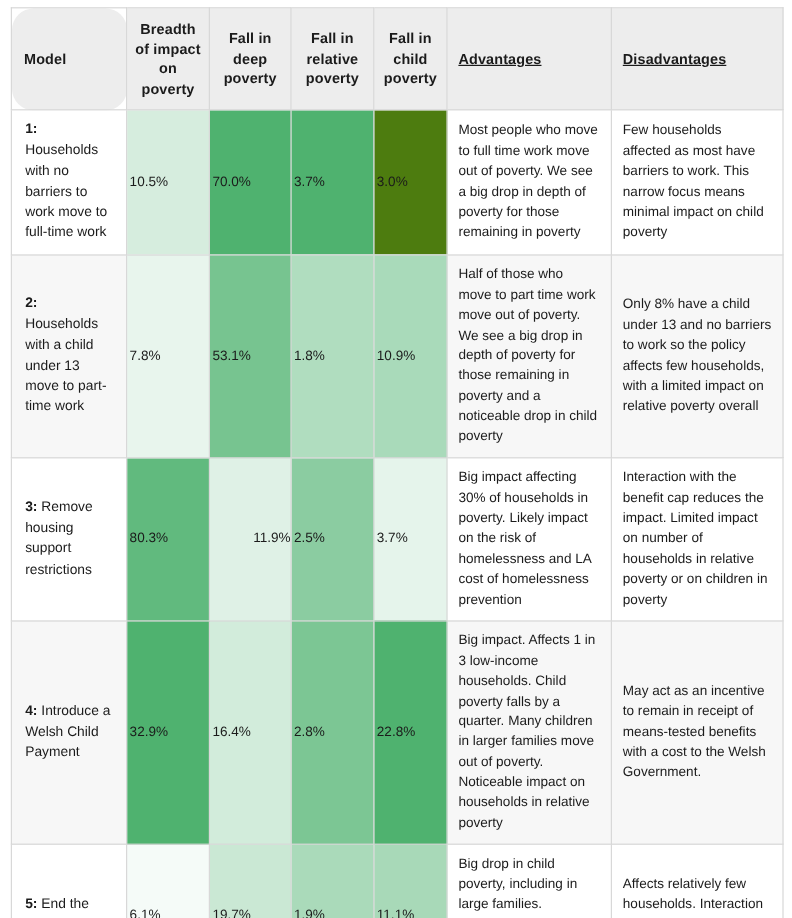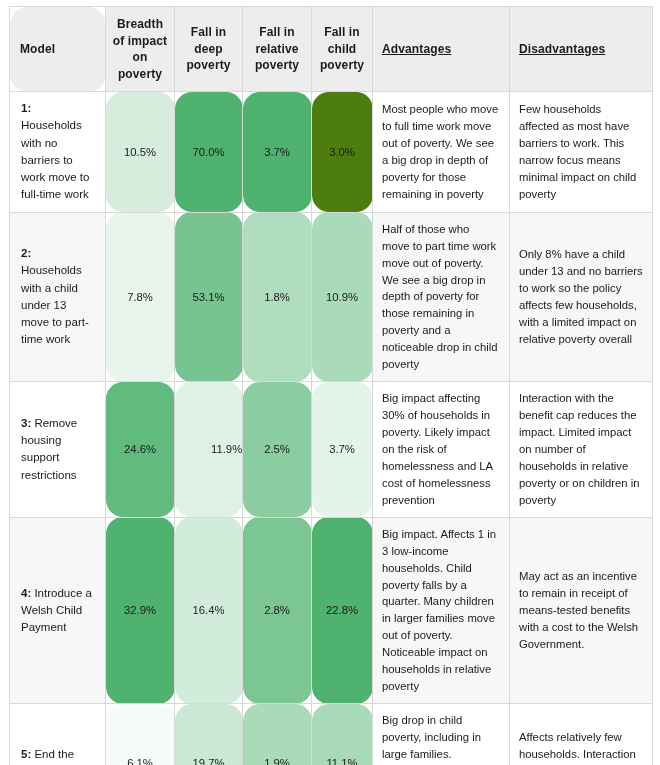--- a/index.html
+++ b/index.html
@@ -61,25 +61,24 @@
 
   td.c-model {
     padding: 8px 10px 8px 11px;
     font-size: 11.5px;
     line-height: 1.5;
     text-align: left;
   }
   td.c-model .idx { font-weight: bold; }
 
   td.c-value {
-    text-align: center;
+    text-align: left;
     font-size: 11.3px;
     padding: 4px 2px;
     color: #1b1b1b;
-    border-radius: 17px;
   }
 
   td.c-prose {
     padding: 8px 9px 8px 9px;
     text-align: left;
     line-height: 1.5;
     margin-top: 33px;
   }
 
   tr.stripe td.c-model,
@@ -137,21 +136,21 @@
           <td class="c-model"><span class="idx">2: </span><span>Households with a child under 13 move to part-time work</span></td>
           <td class="c-value" style="background: rgb(232, 245, 237);">7.8%</td>
           <td class="c-value" style="background: rgb(119, 196, 144);">53.1%</td>
           <td class="c-value" style="background: rgb(176, 221, 191);">1.8%</td>
           <td class="c-value" style="background: rgb(169, 218, 186);">10.9%</td>
           <td class="c-prose">Half of those who move to part time work move out of poverty. We see a big drop in depth of poverty for those remaining in poverty and a noticeable drop in child poverty</td>
           <td class="c-prose">Only 8% have a child under 13 and no barriers to work so the policy affects few households, with a limited impact on relative poverty overall</td>
         </tr>
         <tr class="plain">
           <td class="c-model"><span class="idx">3: </span><span>Remove housing support restrictions</span></td>
-          <td class="c-value" style="background: rgb(97, 186, 126);">24.6%</td>
+          <td class="c-value" style="background: rgb(97, 186, 126);">80.3%</td>
           <td class="c-value" style="background: rgb(223, 241, 230); padding-left: 36px;">11.9%</td>
           <td class="c-value" style="background: rgb(139, 204, 161);">2.5%</td>
           <td class="c-value" style="background: rgb(229, 244, 235);">3.7%</td>
           <td class="c-prose">Big impact affecting 30% of households in poverty. Likely impact on the risk of homelessness and LA cost of homelessness prevention</td>
           <td class="c-prose">Interaction with the benefit cap reduces the impact. Limited impact on number of households in relative poverty or on children in poverty</td>
         </tr>
         <tr class="stripe">
           <td class="c-model"><span class="idx">4: </span><span>Introduce a Welsh Child Payment</span></td>
           <td class="c-value" style="background: rgb(79, 178, 111);">32.9%</td>
           <td class="c-value" style="background: rgb(210, 236, 219);">16.4%</td>

